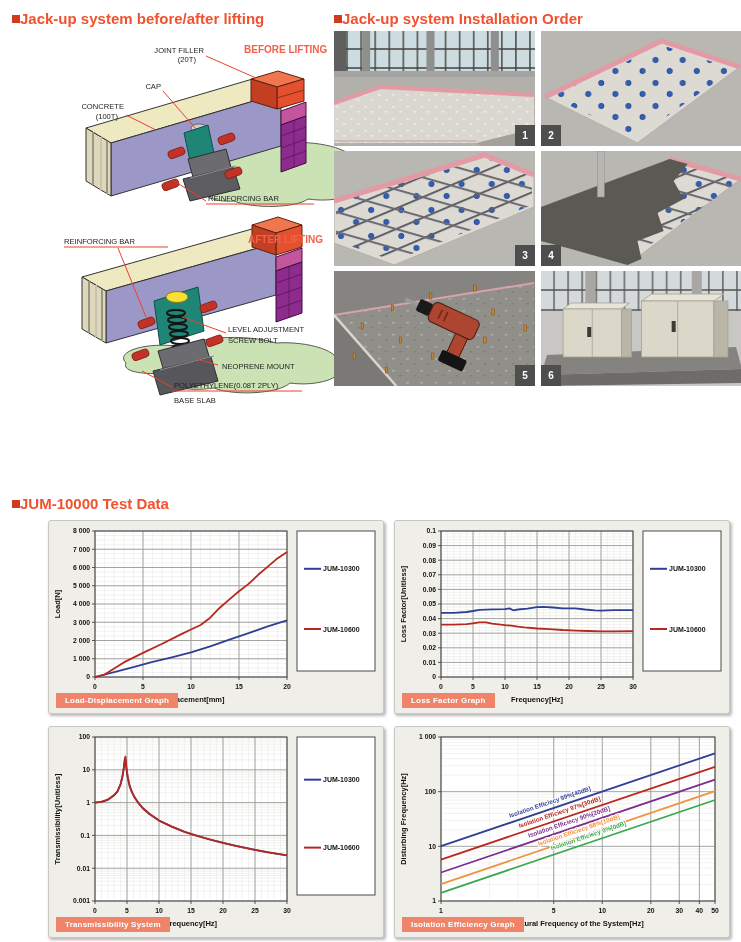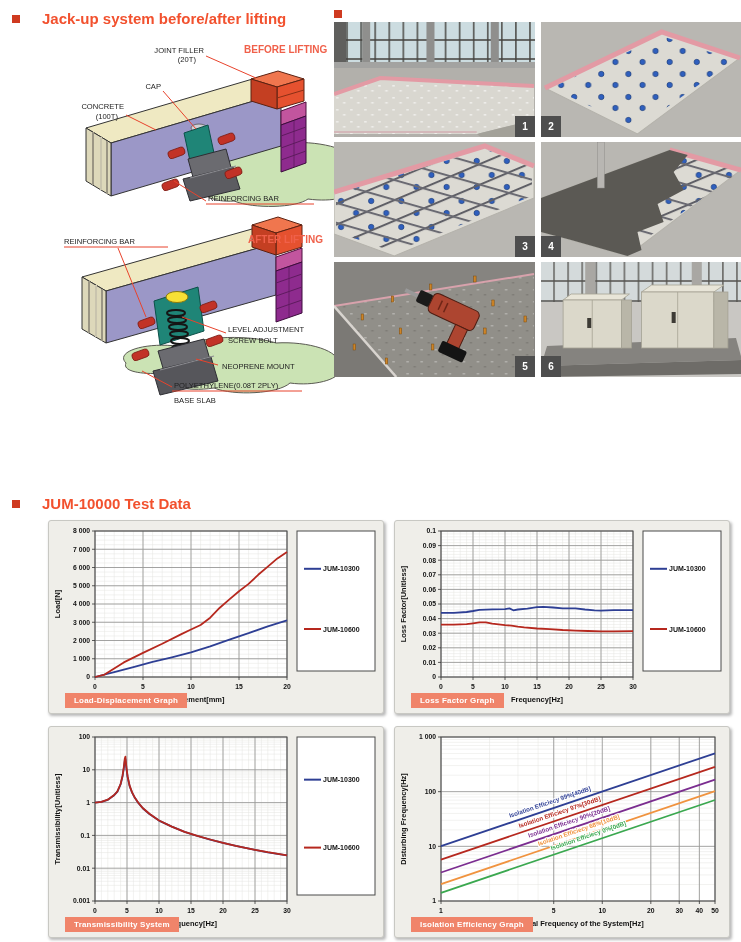--- a/index.html
+++ b/index.html
@@ -1,34 +1,34 @@
 <!DOCTYPE html>
 <html><head>
 <meta charset="utf-8">
 <style>
   html,body{margin:0;padding:0;background:#ffffff;}
   body{width:741px;height:942px;position:relative;font-family:"Liberation Sans",sans-serif;overflow:hidden;}
   .wrap{padding:8px 0 0 12px;}
   .top{display:flex;}
   .left-col{width:322px;flex:none;}
   .right-col{width:407px;flex:none;}
-  .sec-title{display:flex;align-items:center;gap:22px;font-size:15px;font-weight:bold;color:#f2512e;margin:2px 0 4px 0;white-space:nowrap;}
+  .sec-title{display:flex;align-items:center;gap:0;font-size:15px;font-weight:bold;color:#f2512e;margin:2px 0 4px 0;white-space:nowrap;}
   .bullet{width:8px;height:8px;background:#cf3a20;flex:none;}
   .diagram{position:relative;margin-left:44px;}
   svg text{font-family:"Liberation Sans",sans-serif;}
   .dlabel{font-size:7.6px;fill:#222222;}
   .dhead{font-size:10px;font-weight:bold;fill:#f0604a;}
   .photo-grid{display:grid;grid-template-columns:201px 201px;gap:5px 6px;margin-top:2px;}
   .photo{position:relative;width:201px;height:115px;overflow:hidden;background:#b9b7b2;}
   .badge{position:absolute;bottom:0;width:20px;height:21px;background:#4e4e4e;color:#ffffff;font-size:10px;font-weight:bold;display:flex;align-items:center;justify-content:center;}
   .badge.r{right:0;} .badge.l{left:0;}
   .test{margin-top:81px;}
   .charts{display:grid;grid-template-columns:336px 336px;gap:12px 10px;margin:8px 0 0 36px;}
   .panel{position:relative;background:#efeee9;border:1px solid #c8c8c3;border-radius:3px;box-shadow:1.5px 2px 3px rgba(0,0,0,.28);padding:2px;}
-  .tag{position:absolute;left:16px;bottom:5px;background:#f0846a;color:#ffffff;font-size:8px;font-weight:bold;padding:3px 9px;letter-spacing:.2px;}
+  .tag{position:absolute;left:7px;bottom:5px;background:#f0846a;color:#ffffff;font-size:8px;font-weight:bold;padding:3px 9px;letter-spacing:.2px;}
 </style>
 </head>
 <body>
 
 <div class="wrap">
 
   <div class="top">
 
     <div class="left-col">
       <div class="sec-title">
@@ -174,20 +174,21 @@
           <text class="dlabel" x="166" y="156" text-anchor="start">NEOPRENE MOUNT</text>
           <text class="dlabel" x="118" y="175" text-anchor="start">POLYETHYLENE(0.08T 2PLY)</text>
           <text class="dlabel" x="118" y="190" text-anchor="start">BASE SLAB</text>
         </svg>
       </div>
     </div>
 
     <div class="right-col">
       <div class="sec-title">
         <span class="bullet"></span>
+        <span>Jack-up system Installation Order</span>
       </div>
 
       <div class="photo-grid">
 
         <div class="photo">
           <svg width="201" height="115" viewBox="0 0 200 115" preserveAspectRatio="none">
             <defs>
               <pattern id="p1w" width="14" height="19" patternUnits="userSpaceOnUse">
                 <rect width="14" height="19" fill="#ccdce0"></rect>
                 <path d="M13,0 V19 M0,18 H14" stroke="#44423e" stroke-width="1.4" fill="none"></path>

